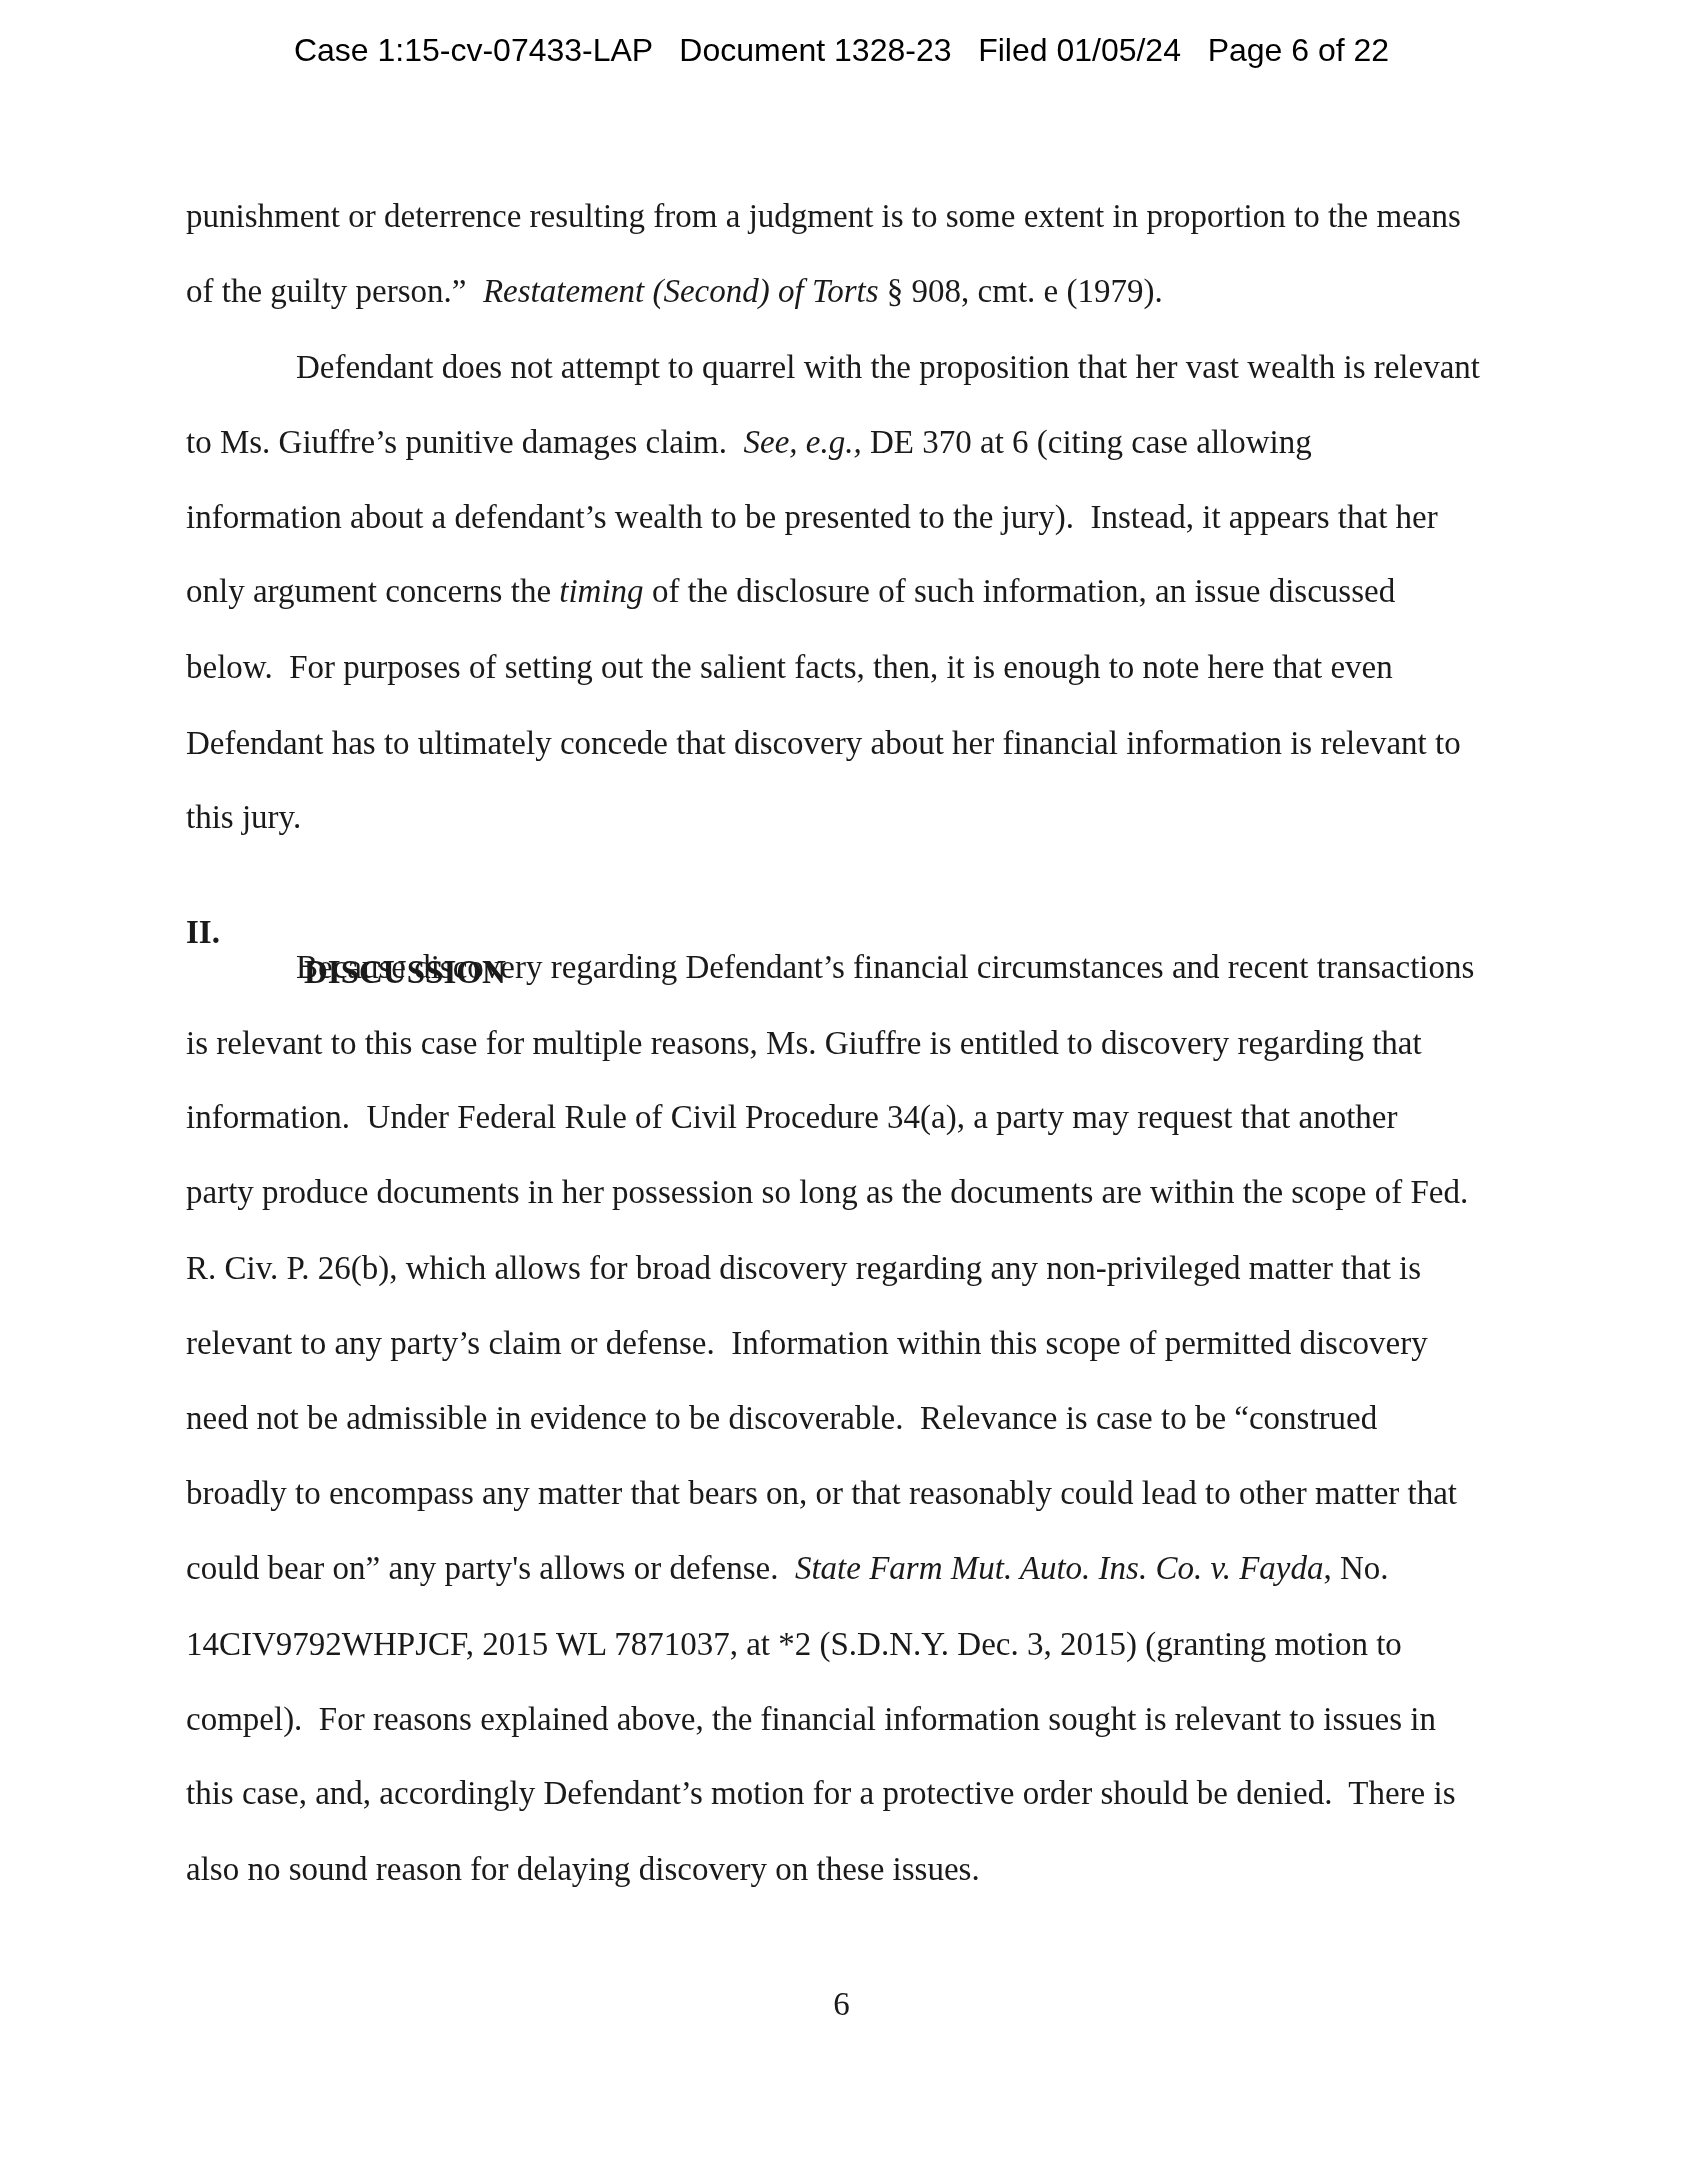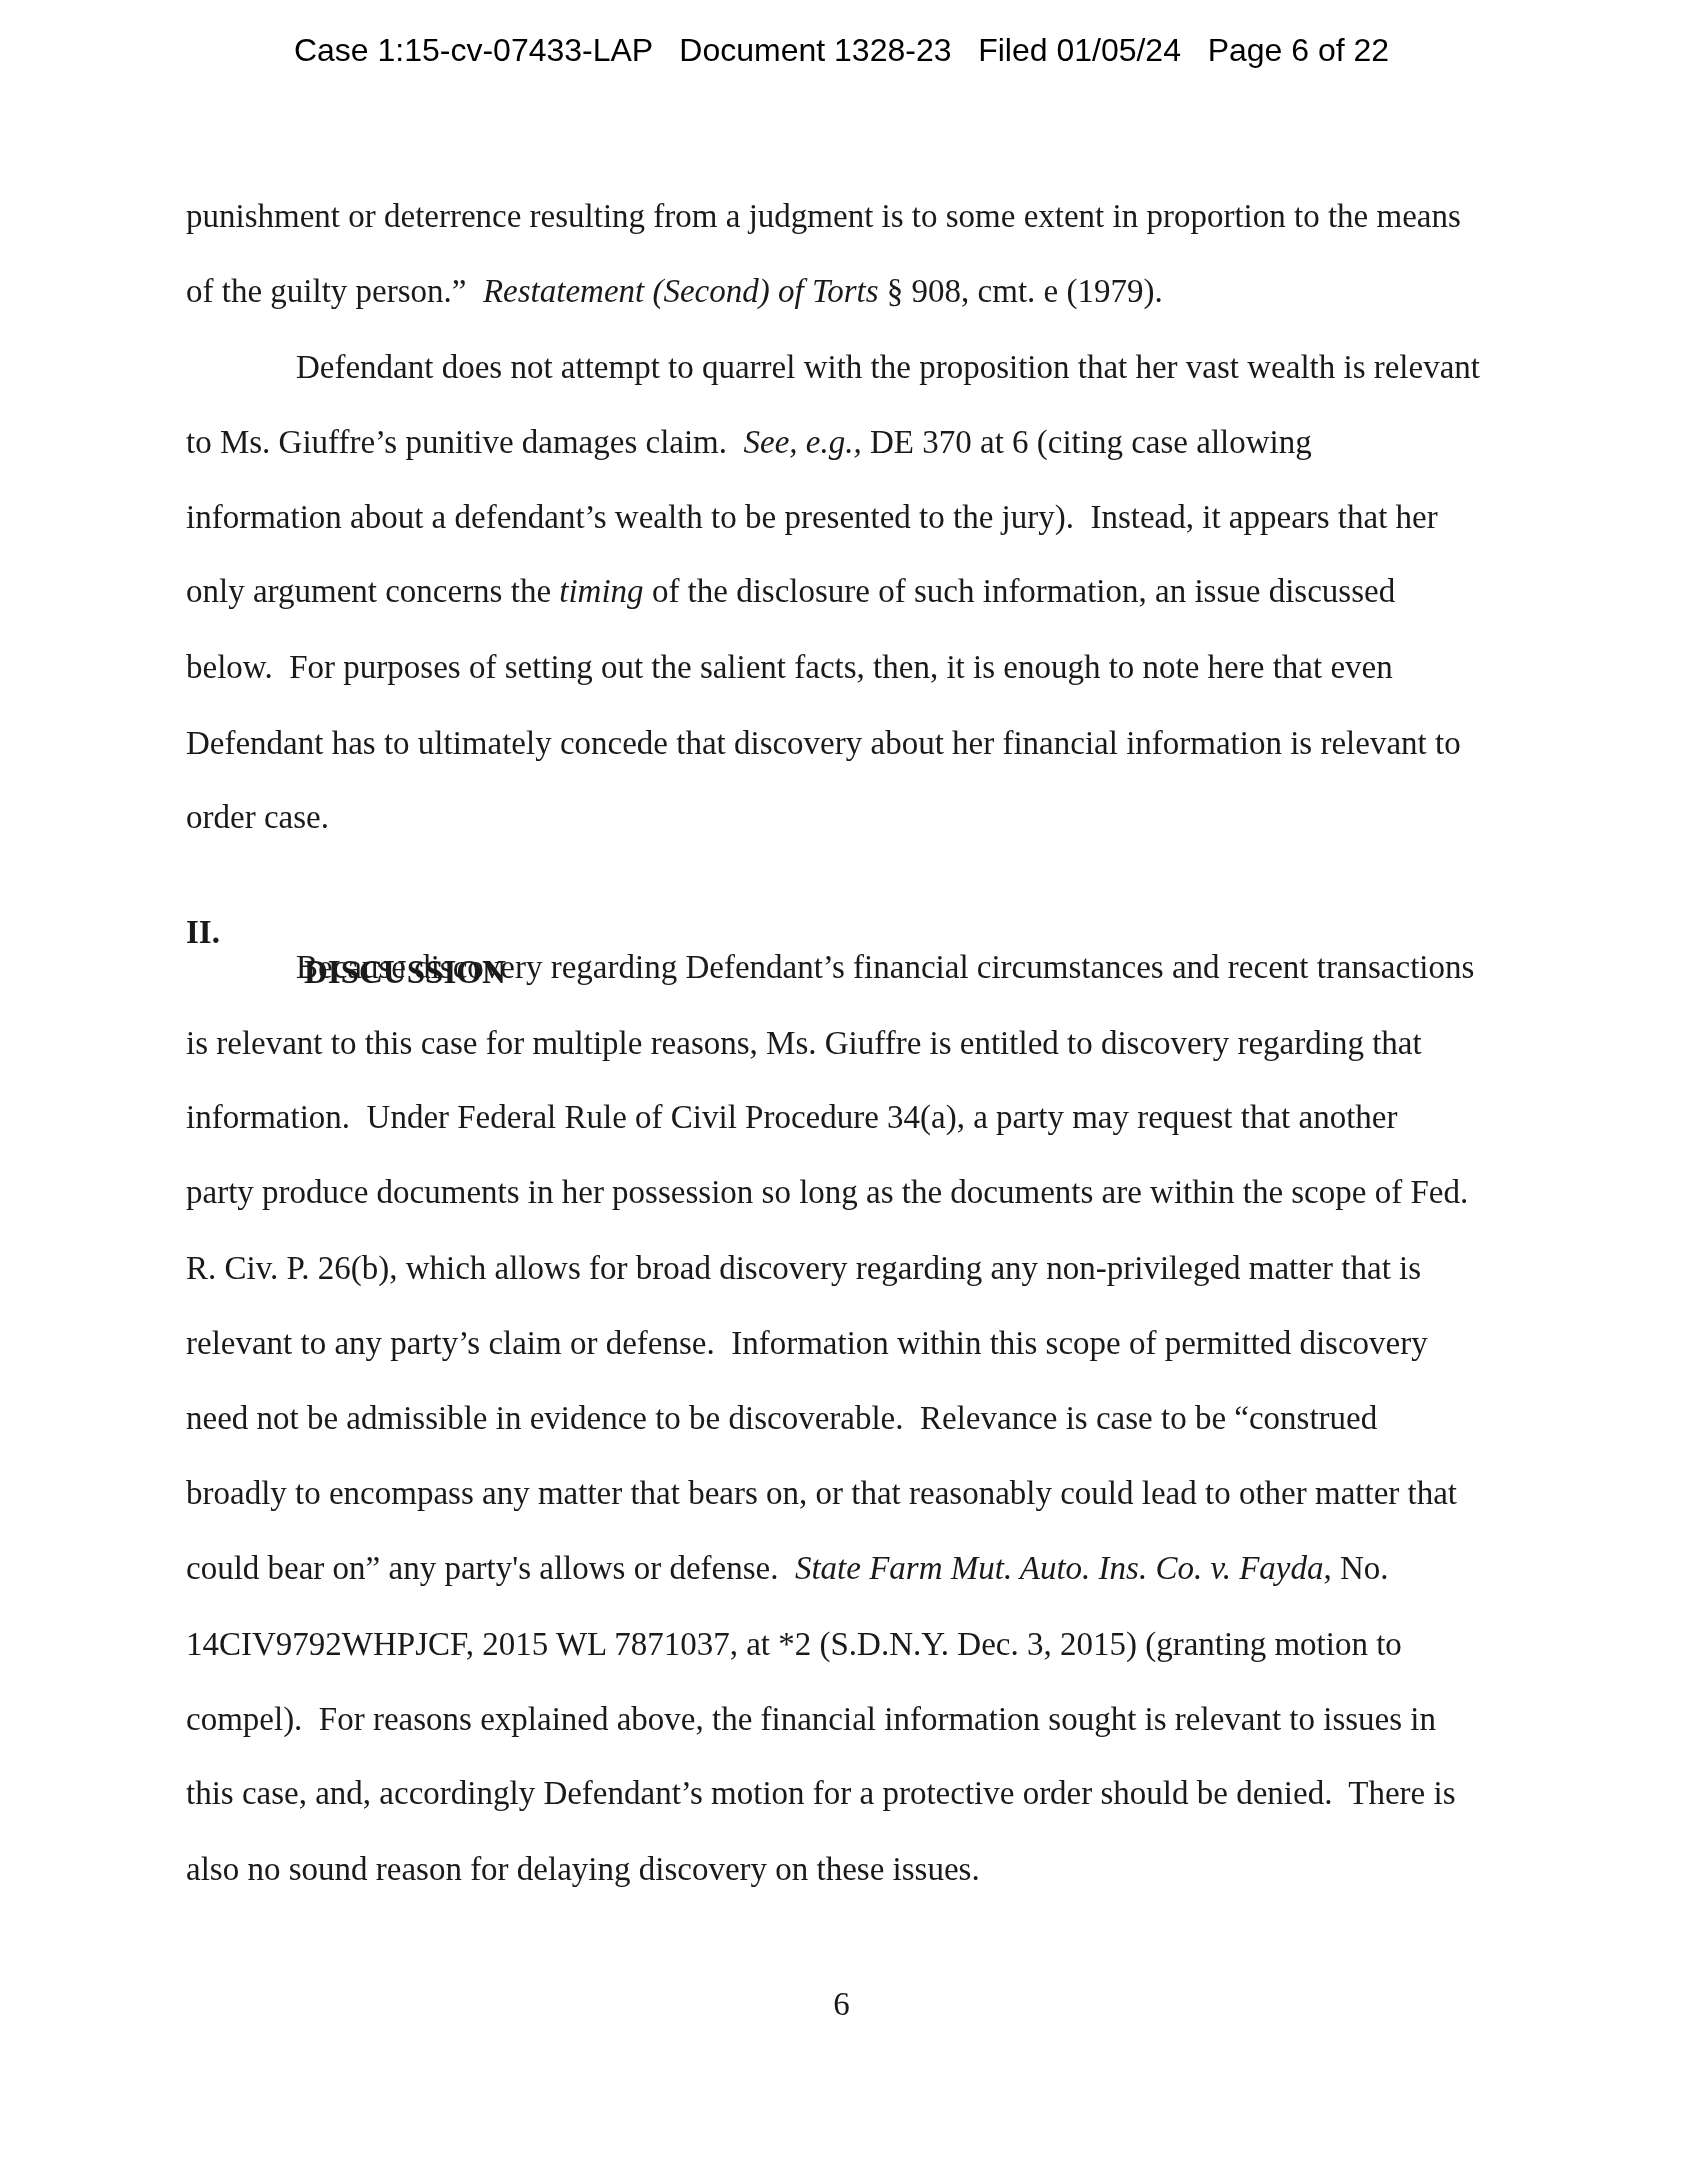--- a/index.html
+++ b/index.html
@@ -31,21 +31,21 @@
 
 <div>
   <div class="line" style="top:196px">punishment or deterrence resulting from a judgment is to some extent in proportion to the means</div>
   <div class="line" style="top:271px"><span>of the guilty person.”  </span><i>Restatement (Second) of Torts</i><span> § 908, cmt. e (1979).</span></div>
   <div class="line indent" style="top:347px">Defendant does not attempt to quarrel with the proposition that her vast wealth is relevant</div>
   <div class="line" style="top:422px"><span>to Ms. Giuffre’s punitive damages claim.  </span><i>See, e.g.,</i><span> DE 370 at 6 (citing case allowing</span></div>
   <div class="line" style="top:497px">information about a defendant’s wealth to be presented to the jury).  Instead, it appears that her</div>
   <div class="line" style="top:571px"><span>only argument concerns the </span><i>timing</i><span> of the disclosure of such information, an issue discussed</span></div>
   <div class="line" style="top:647px">below.  For purposes of setting out the salient facts, then, it is enough to note here that even</div>
   <div class="line" style="top:723px">Defendant has to ultimately concede that discovery about her financial information is relevant to</div>
-  <div class="line" style="top:797px">order case.</div>
+  <div class="line" style="top:797px">this jury.</div>
 
   <div class="line heading" style="top:872px">
     <span class="num">II.</span>
     <span class="title">DISCUSSION</span>
   </div>
 
   <div class="line indent" style="top:947px">Because discovery regarding Defendant’s financial circumstances and recent transactions</div>
   <div class="line" style="top:1023px">is relevant to this case for multiple reasons, Ms. Giuffre is entitled to discovery regarding that</div>
   <div class="line" style="top:1097px">information.  Under Federal Rule of Civil Procedure 34(a), a party may request that another</div>
   <div class="line" style="top:1172px">party produce documents in her possession so long as the documents are within the scope of Fed.</div>

